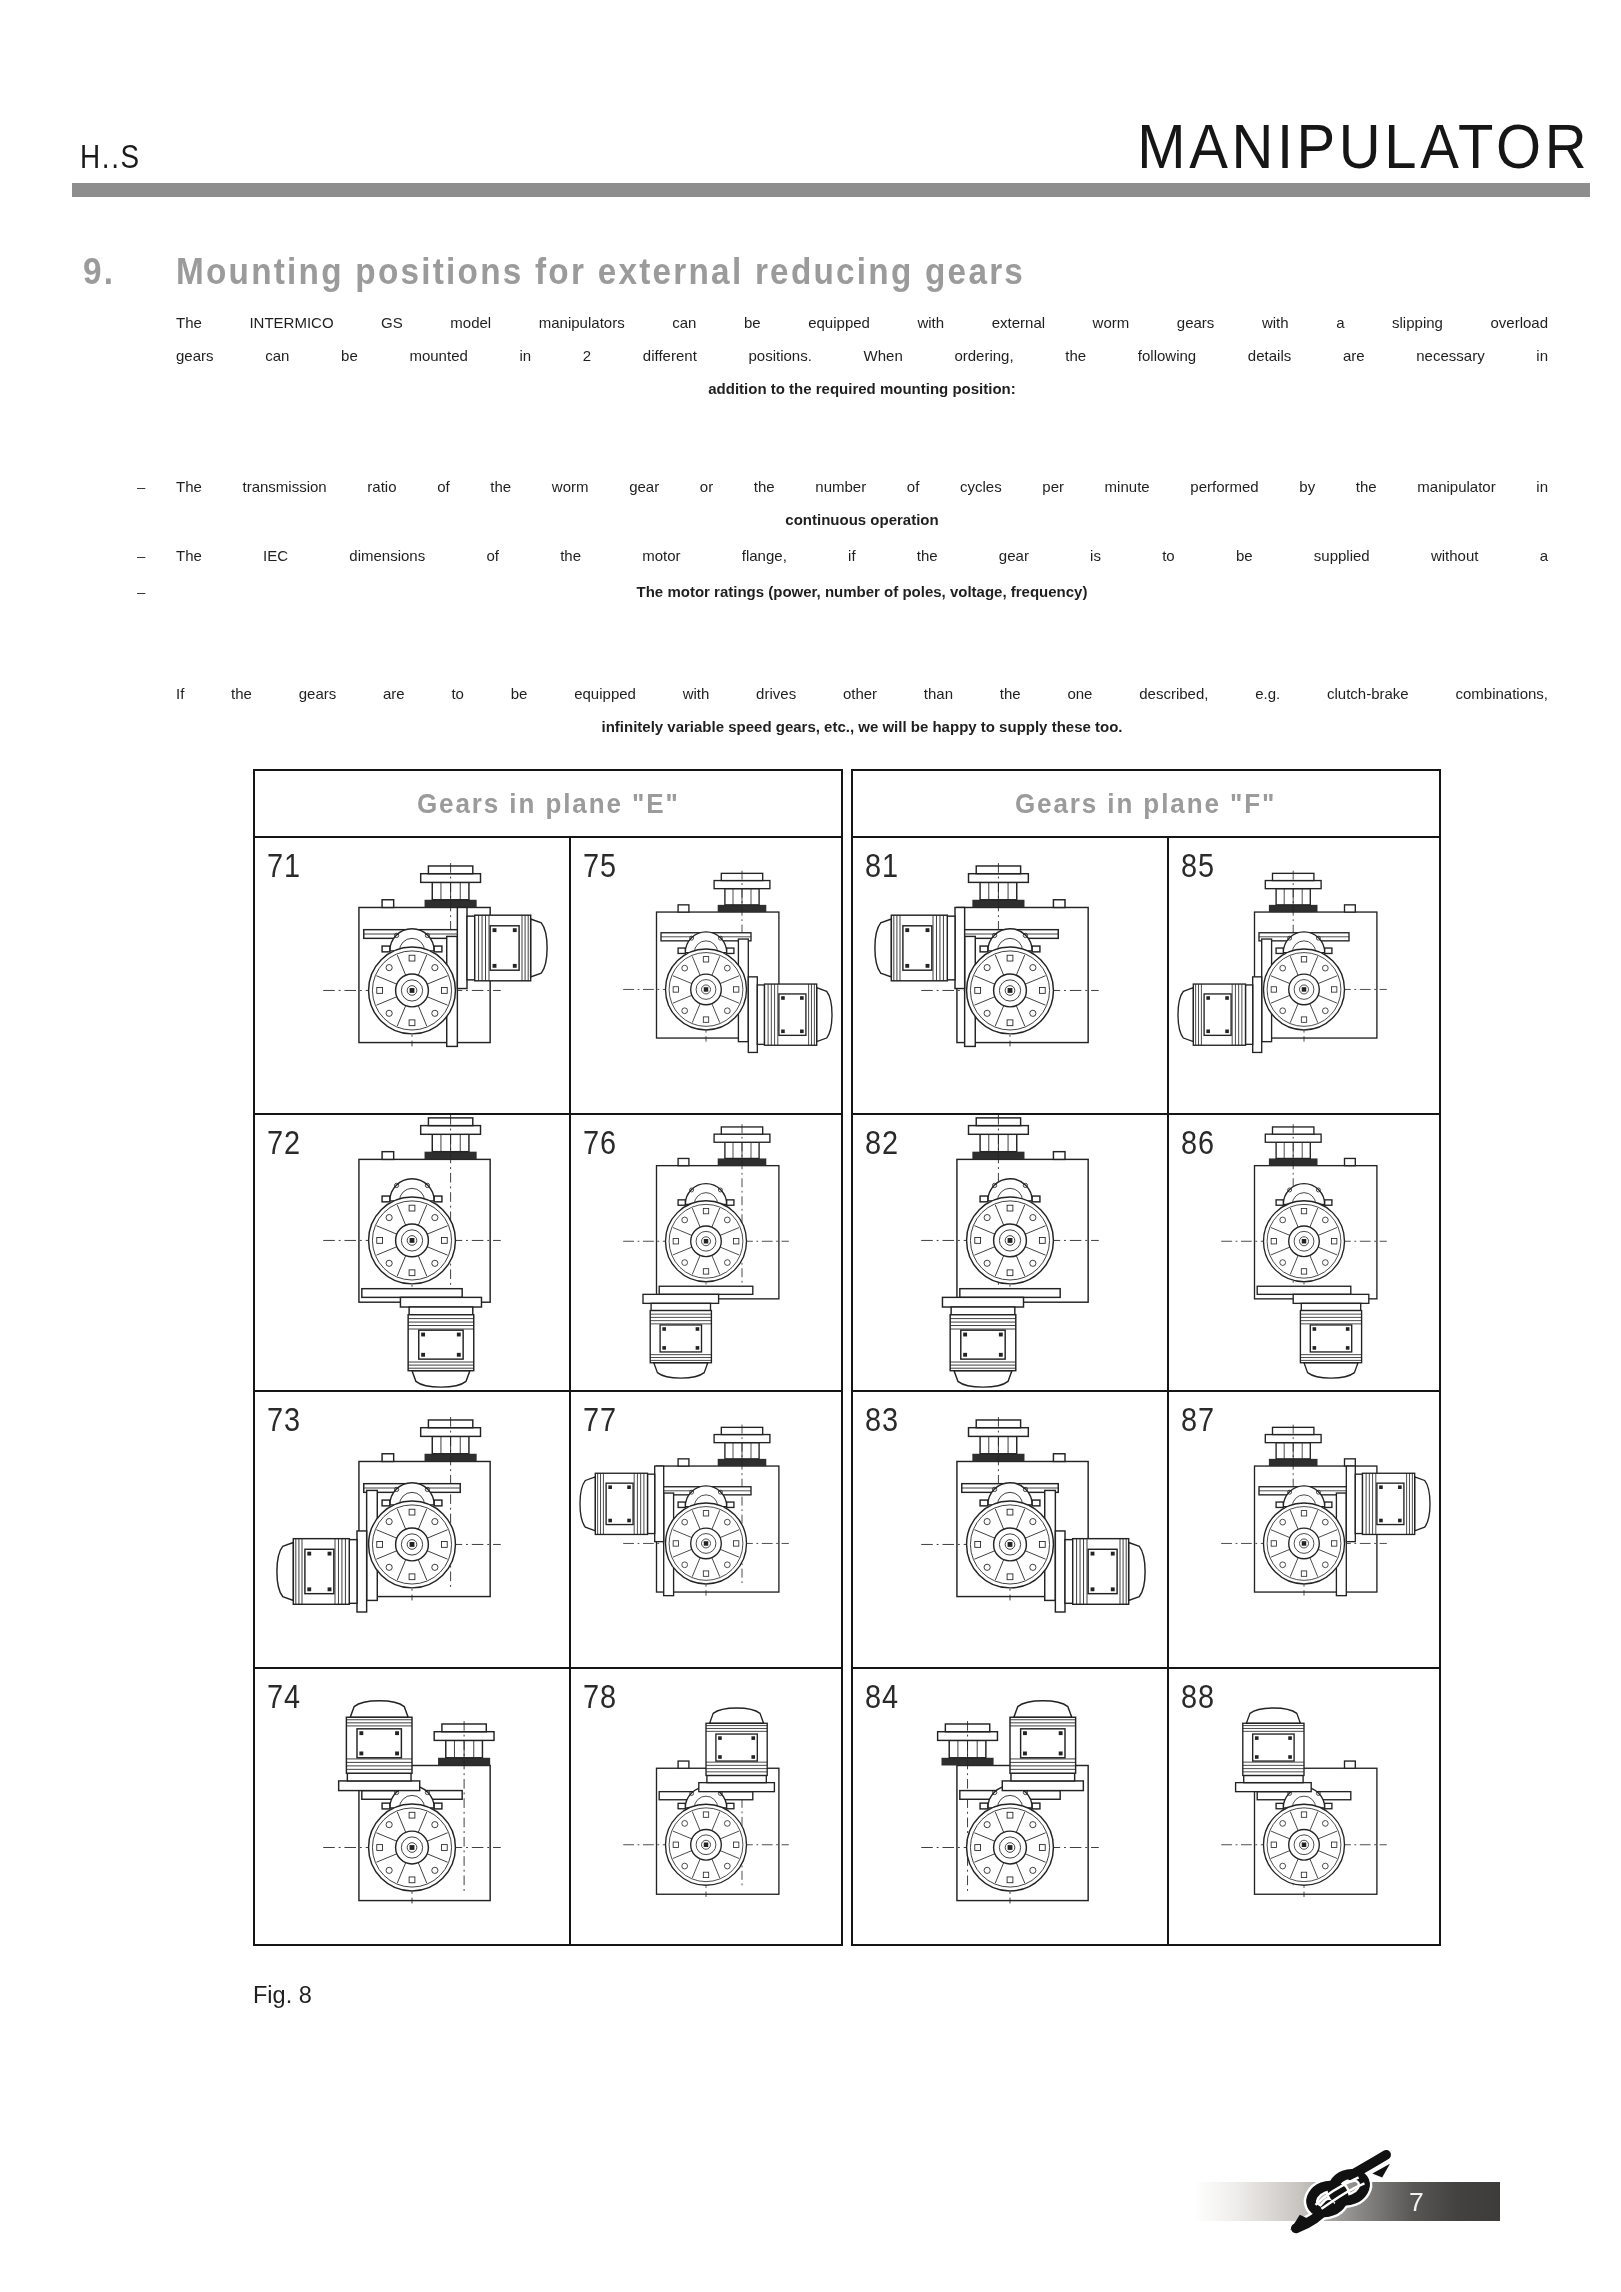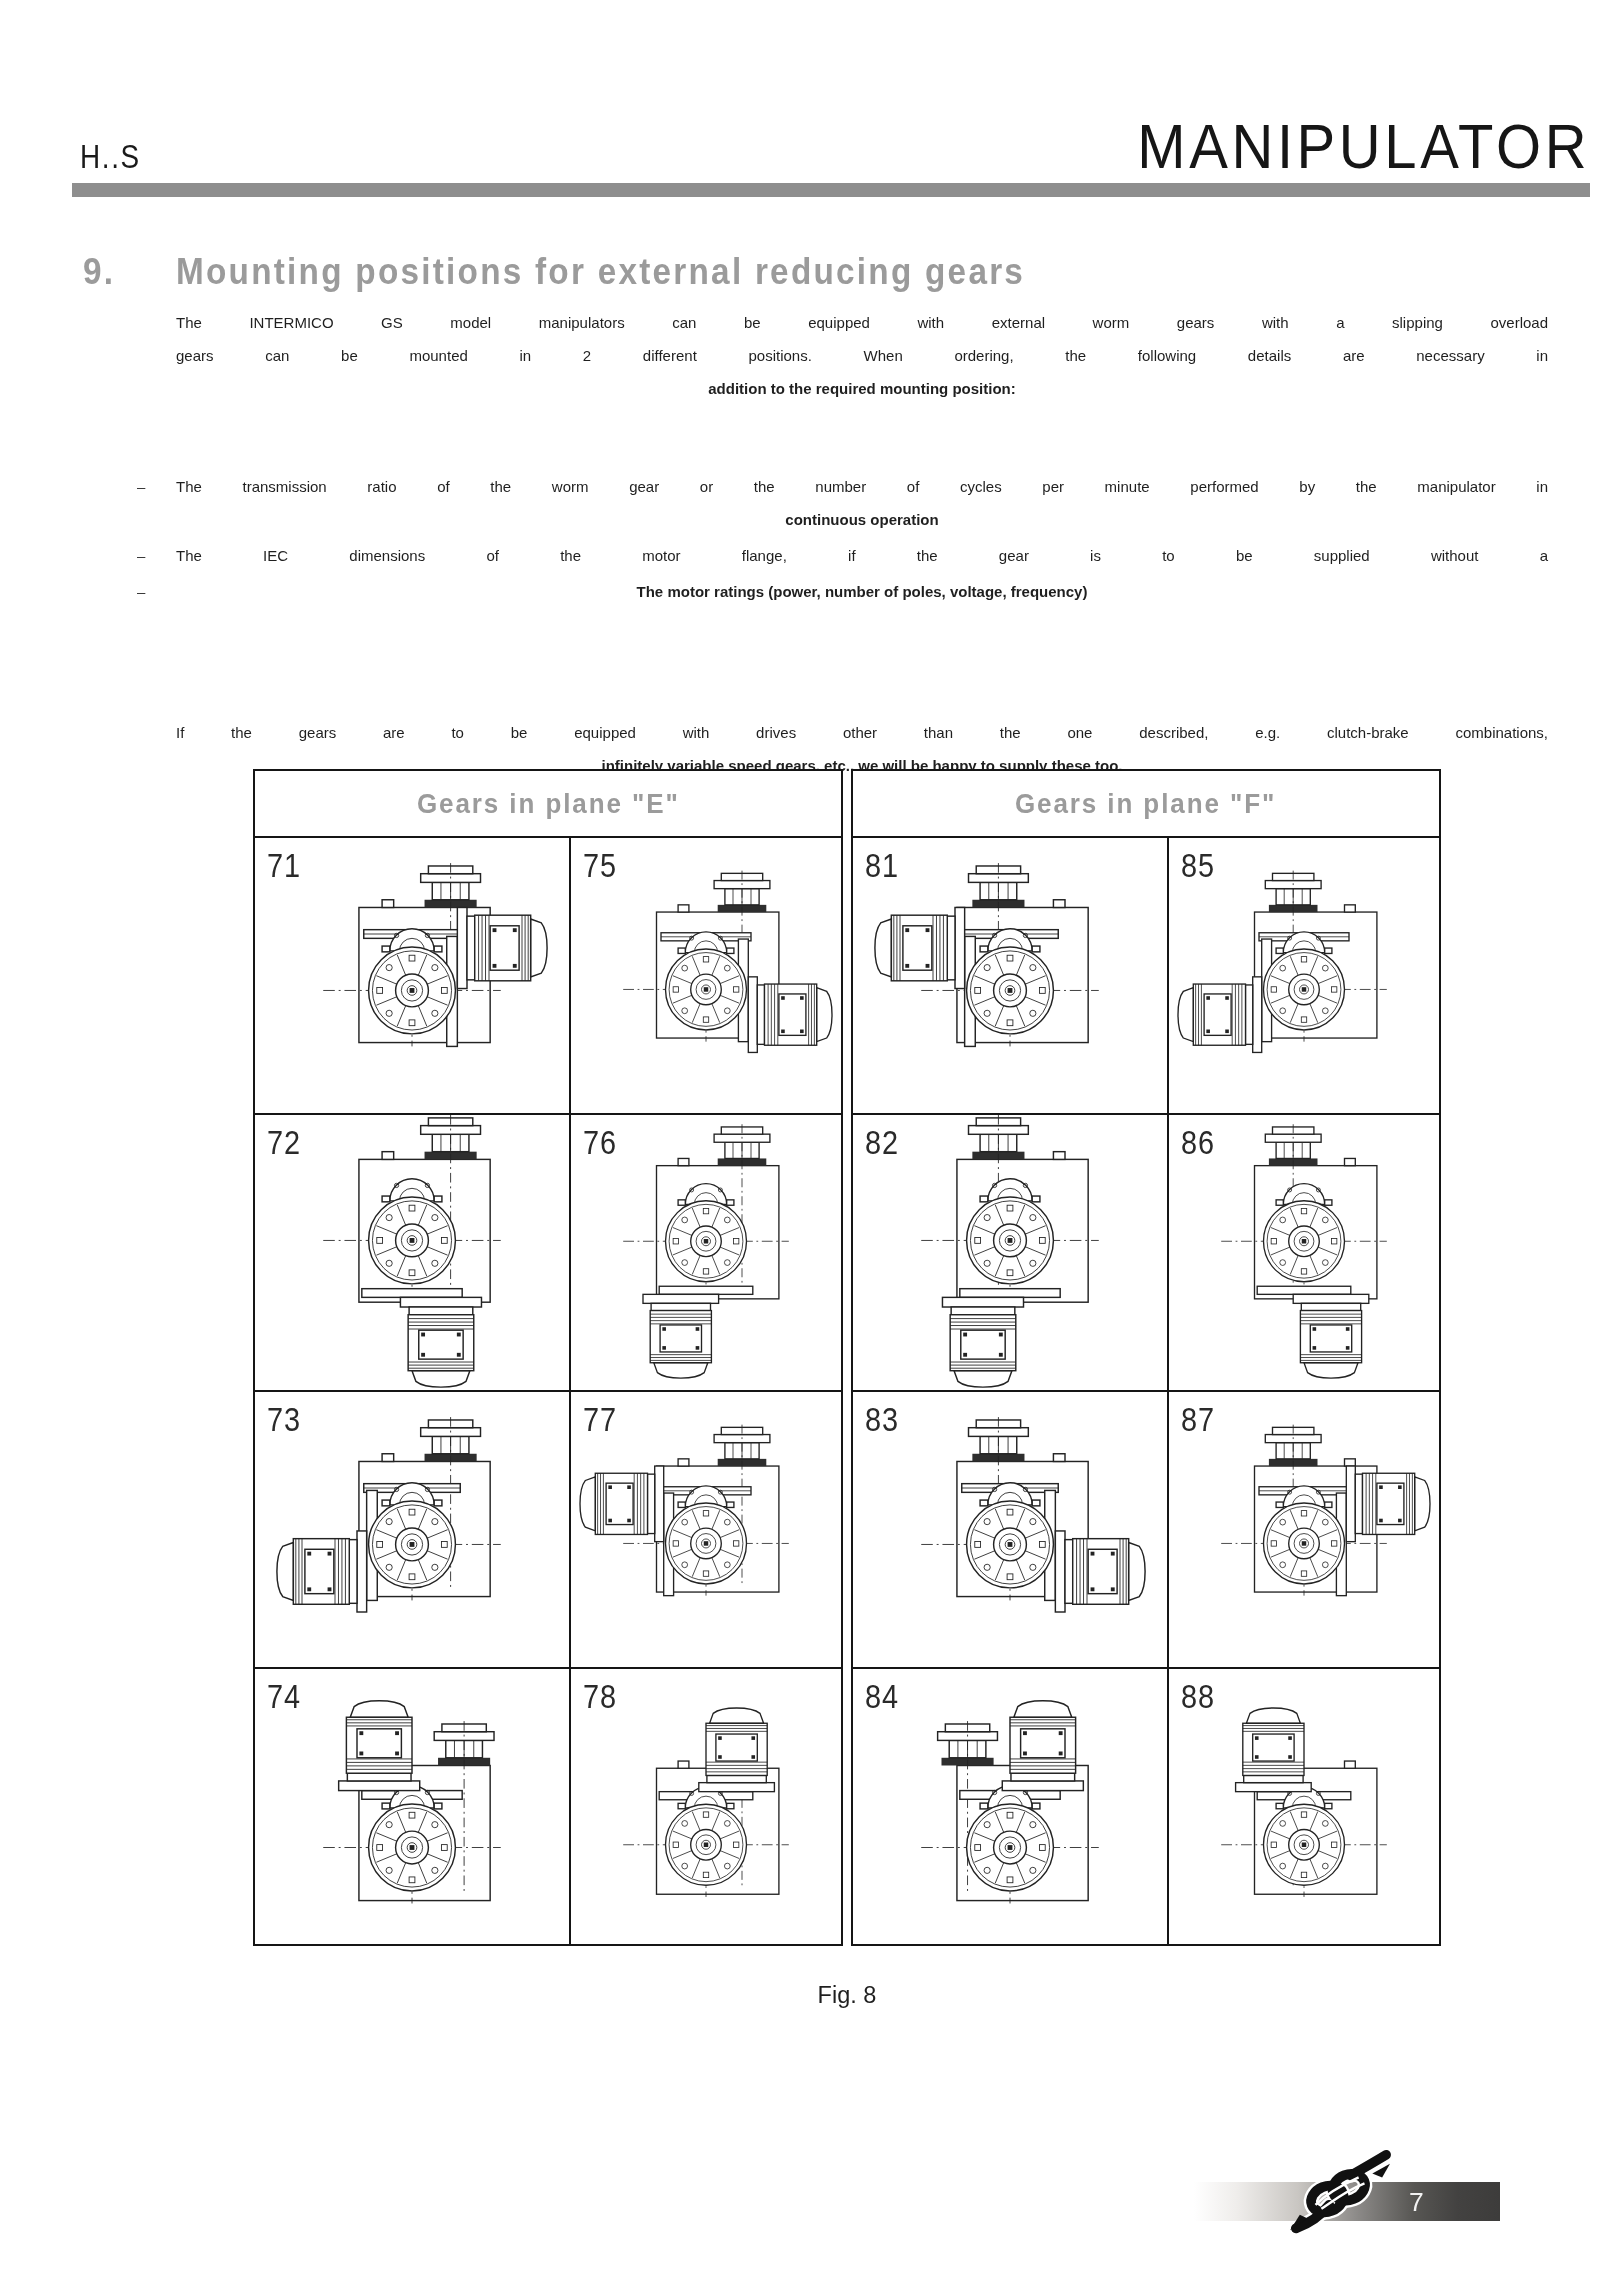--- a/index.html
+++ b/index.html
@@ -27,21 +27,21 @@
   .ghead{height:65px;border-bottom:2.9px solid #151515;display:flex;align-items:center;justify-content:center;}
   .ghead span{display:inline-block;color:#9b9b9b;font-weight:bold;font-size:27.4px;letter-spacing:2px;
         transform:scaleX(.95);white-space:nowrap;}
   .grow{display:flex;border-top:2.9px solid #151515;}
   .grow:first-child{border-top:none;}
   .gcell{flex:1;height:275px;position:relative;background:#fff;}
   .gcell:first-child{border-right:2.9px solid #151515;padding-left:44px;}
   .cnum{position:absolute;top:7.8px;left:11.8px;font-size:34px;color:#2a2a2a;letter-spacing:1px;
         transform:scaleX(.85);transform-origin:left top;z-index:2;}
   .gcell svg{position:absolute;left:0;top:0;width:100%;height:100%;}
-  .fig-caption{position:absolute;left:253px;top:1982px;width:1188px;text-align:center;font-size:23.5px;color:#1f1f1f;}
+  .fig-caption{position:absolute;left:253px;top:1982px;width:1188px;text-align:left;font-size:23.5px;color:#1f1f1f;}
   
   .footer-bar{position:absolute;left:1194px;top:2182px;width:306px;height:39px;
         background:linear-gradient(90deg,#ffffff 0%,#efedeb 14%,#c9c6c2 34%,#8a8886 54%,#575653 72%,#434241 86%,#3d3c3b 100%);}
   .page-number{position:absolute;left:1409px;top:2187px;font-size:26.5px;color:#f2f2f2;}
   .logo{position:absolute;left:1286px;top:2148px;width:108px;height:98px;}
 </style>
 </head>
 <body>
 
 <div class="page">
@@ -66,21 +66,21 @@
       </div>
       <div class="bullet">
         <span class="dash">–</span>
         <div class="jl">The IEC dimensions of the motor flange, if the gear is to be supplied without a</div>
       </div>
       <div class="bullet">
         <span class="dash">–</span>
         <div class="jend">The motor ratings (power, number of poles, voltage, frequency)</div>
       </div>
     </div>
-  <div class="textcol" id="note" style="top:716px">
+  <div class="textcol" id="note" style="top:677px">
       <div class="jl">If the gears are to be equipped with drives other than the one described, e.g. clutch-brake combinations,</div>
       <div class="jend">infinitely variable speed gears, etc., we will be happy to supply these too.</div>
     </div>
 
   <div class="gtable" style="left:253px">
     <div class="ghead">
       <span>Gears in plane "E"</span>
     </div>
     <div class="gbody">
         <div class="grow">

